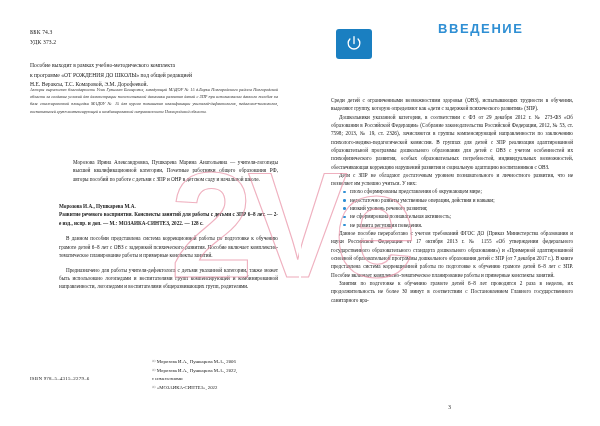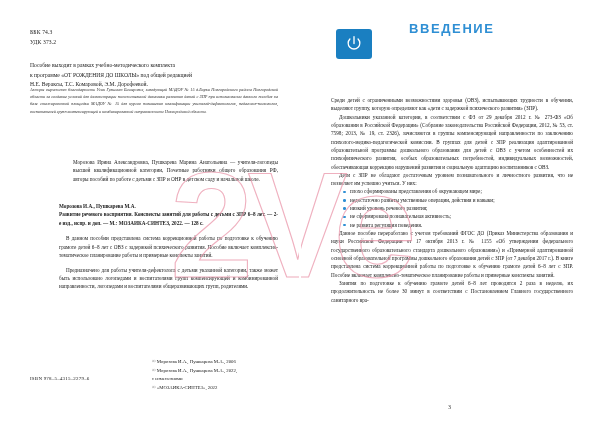--- a/index.html
+++ b/index.html
@@ -82,20 +82,21 @@
     line-height:1.82;
     color:#1a1a1a;
   }
 
   
   .vved-wrap{
     position:absolute;
     left:36px;top:18px;
     display:flex;
     align-items:flex-start;
+    gap:29px;
   }
   .power-badge{
     width:36px;height:30px;
     background:#1a7fc1;
     border-radius:3px 3px 3px 3px;
     display:flex;align-items:center;justify-content:center;
     margin-top:11px;
   }
   .power-badge svg{display:block;}
   .vved-title{

